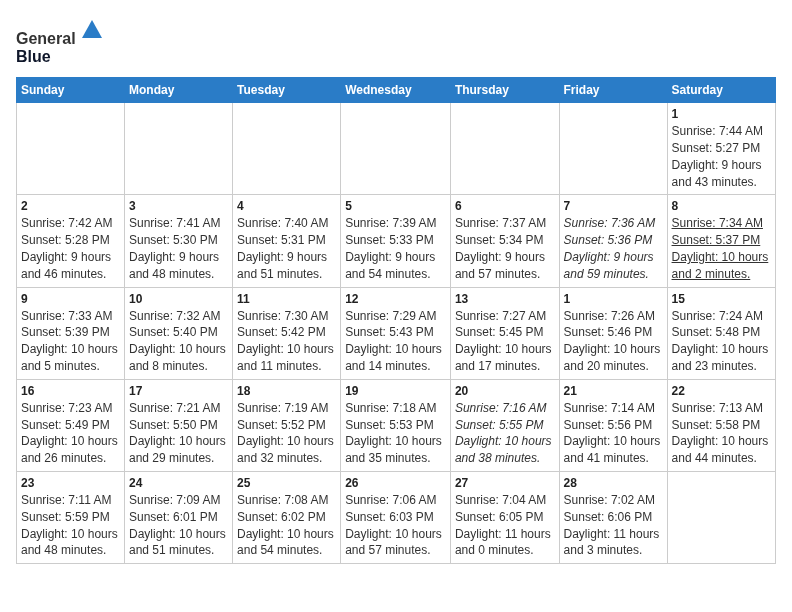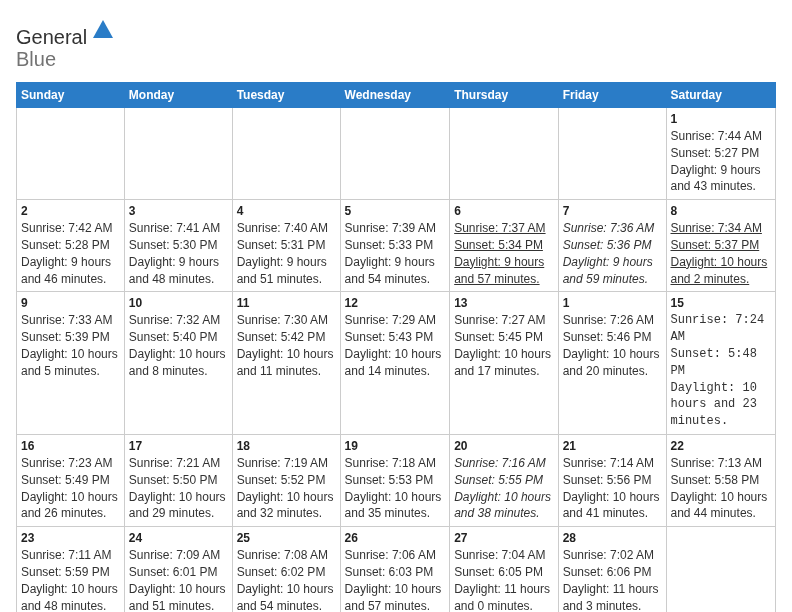--- a/index.html
+++ b/index.html
@@ -19,26 +19,26 @@
       display: flex;
       justify-content: space-between;
       align-items: flex-start;
       margin-bottom: 12px;
     }
     .logo {
       display: flex;
       align-items: center;
     }
     .logo-text {
-      font-size: 20px;
-      font-weight: normal;
+      font-size: 16px;
+      font-weight: bold;
       line-height: 1.1;
     }
     .logo-general { color: #333; }
-    .logo-blue { color: #737373; }
+    .logo-blue { color: #0f172a; }
     .logo-icon {
       width: 28px;
       height: 28px;
       margin-left: 2px;
     }
     .title-block {
       text-align: right;
     }
     .month-title {
       font-size: 32px;
@@ -163,21 +163,21 @@
 Daylight: 9 hours and 51 minutes.</div>
           </td>
           <td>
             <span class="day-num">5</span>
             <div class="day-info" style="white-space: pre-line;">Sunrise: 7:39 AM
 Sunset: 5:33 PM
 Daylight: 9 hours and 54 minutes.</div>
           </td>
           <td>
             <span class="day-num">6</span>
-            <div class="day-info" style="white-space: pre-line; text-decoration: underline;">Sunrise: 7:37 AM
+            <div class="day-info" style="white-space: pre-line;">Sunrise: 7:37 AM
 Sunset: 5:34 PM
 Daylight: 9 hours and 57 minutes.</div>
           </td>
           <td>
             <span class="day-num">7</span>
             <div class="day-info" style="white-space: pre-line; font-style: italic;">Sunrise: 7:36 AM
 Sunset: 5:36 PM
 Daylight: 9 hours and 59 minutes.</div>
           </td>
           <td>
@@ -219,21 +219,21 @@
 Daylight: 10 hours and 17 minutes.</div>
           </td>
           <td>
             <span class="day-num">1</span>
             <div class="day-info" style="white-space: pre-line;">Sunrise: 7:26 AM
 Sunset: 5:46 PM
 Daylight: 10 hours and 20 minutes.</div>
           </td>
           <td>
             <span class="day-num">15</span>
-            <div class="day-info" style="white-space: pre-line; font-family: Liberation Mono, monospace;">Sunrise: 7:24 AM
+            <div class="day-info" style="white-space: pre-line;">Sunrise: 7:24 AM
 Sunset: 5:48 PM
 Daylight: 10 hours and 23 minutes.</div>
           </td>
         </tr>
         <tr>
           <td>
             <span class="day-num">16</span>
             <div class="day-info" style="white-space: pre-line;">Sunrise: 7:23 AM
 Sunset: 5:49 PM
 Daylight: 10 hours and 26 minutes.</div>

